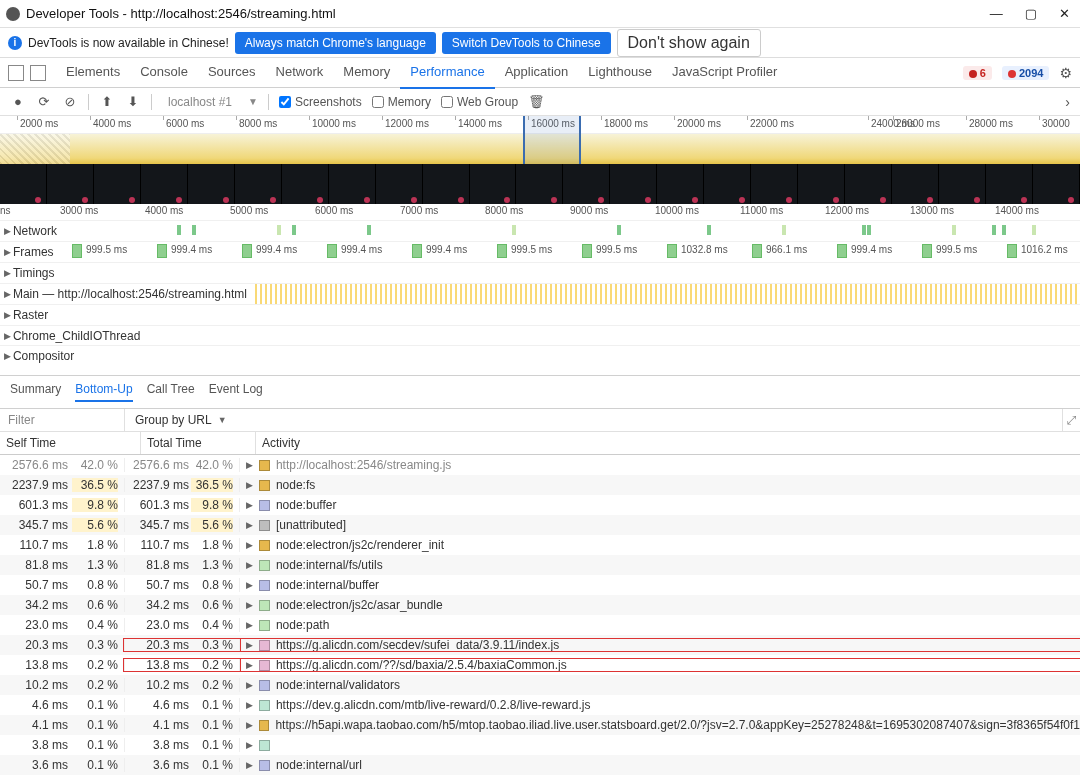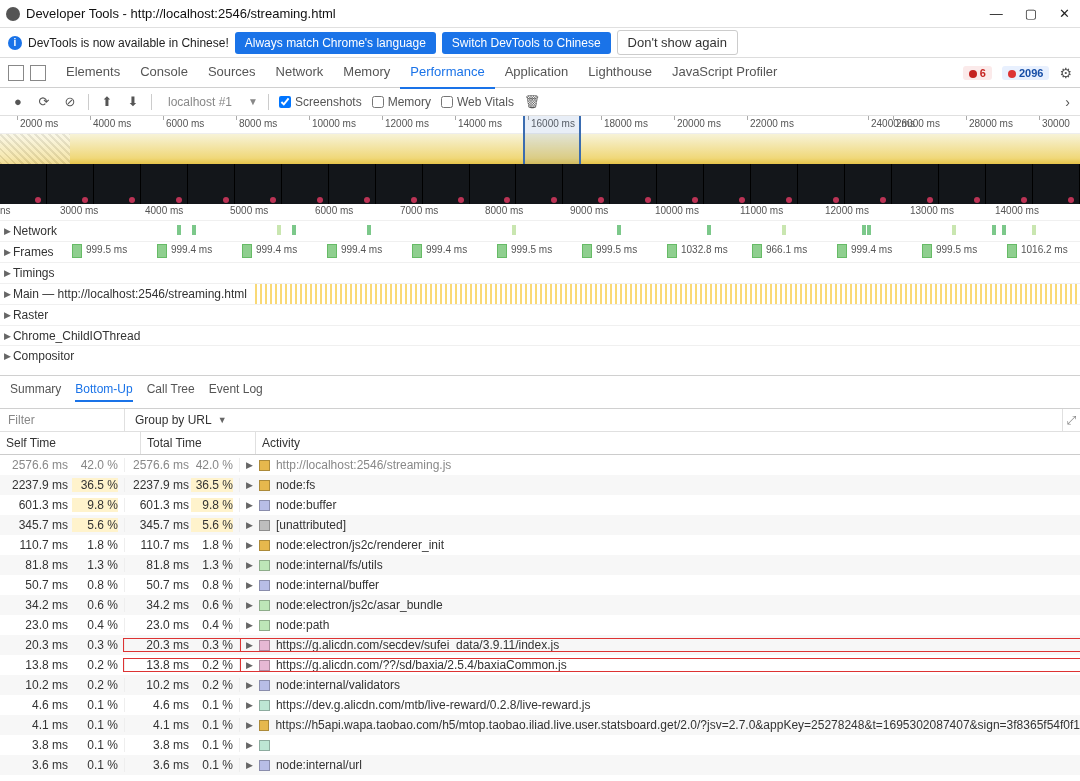--- a/index.html
+++ b/index.html
@@ -10,21 +10,21 @@
 .titlebar .ticon { width:14px; height:14px; background:#555; border-radius:50%; margin-right:6px; }
 .titlebar .title { font-size:13px; color:#111; }
 .titlebar .wctrl { margin-left:auto; display:flex; gap:22px; padding-right:4px; }
 .titlebar .wctrl span { font-size:13px; color:#222; }
 
 
 .notify { display:flex; align-items:center; height:30px; padding:4px 8px; gap:6px; border-bottom:1px solid #ddd; }
 .notify .infoicon { width:14px; height:14px; background:#1a73e8; border-radius:50%; color:#fff; display:flex; align-items:center; justify-content:center; font-size:10px; font-weight:bold; }
 .notify .msg { font-size:12px; color:#222; }
 .notify .bluebtn { background:#1a73e8; color:#fff; padding:4px 10px; border-radius:3px; font-size:12px; }
-.notify .greybtn { color:#333; padding:4px 10px; border:1px solid #ccc; border-radius:3px; font-size:13px; }
+.notify .greybtn { color:#333; padding:4px 10px; border:1px solid #ccc; border-radius:3px; font-size:16px; }
 
 
 .panels { display:flex; align-items:center; height:30px; border-bottom:1px solid #d0d0d0; padding:0 8px; }
 .panels .lefticons { display:flex; gap:6px; margin-right:10px; }
 .panels .lefticons span { width:16px; height:16px; border:1px solid #888; display:inline-block; }
 .panels .tab { padding:8px 10px; color:#555; font-size:13px; }
 .panels .tab.active { color:#1a73e8; border-bottom:2px solid #1a73e8; }
 .panels .right { margin-left:auto; display:flex; align-items:center; gap:10px; }
 .panels .errbadge { background:#fbeaea; color:#c5221f; padding:1px 6px; border-radius:3px; font-size:11px; font-weight:bold; }
 .panels .errbadge.blue { background:#e8f0fe; color:#174ea6; }
@@ -144,21 +144,21 @@
       <span class="tab">Sources</span>
       <span class="tab">Network</span>
       <span class="tab">Memory</span>
       <span class="tab active">Performance</span>
       <span class="tab">Application</span>
       <span class="tab">Lighthouse</span>
       <span class="tab">JavaScript Profiler</span>
     </div>
   <div class="right">
     <span class="errbadge"><span class="dot" style="background:#c5221f"></span><span>6</span></span>
-    <span class="errbadge blue"><span class="dot" style="background:#d33"></span><span>2096</span></span>
+    <span class="errbadge blue"><span class="dot" style="background:#d33"></span><span>2094</span></span>
     <span class="gear">⚙</span>
   </div>
 </div>
 
 <div class="toolbar">
   <span class="ic">●</span>
   <span class="ic">⟳</span>
   <span class="ic">⊘</span>
   <span class="sep"></span>
   <span class="ic">⬆</span>
@@ -170,21 +170,21 @@
   <label>
       <input type="checkbox" checked="" style="">
       <span>Screenshots</span>
     </label>
   <label>
       <input type="checkbox" style="">
       <span>Memory</span>
     </label>
   <label>
       <input type="checkbox" style="">
-      <span>Web Vitals</span>
+      <span>Web Group</span>
     </label>
   <span class="trash">🗑</span>
   <span class="rightarr">›</span>
 </div>
 
 <div class="ruler" id="overview-ruler">
     <span class="tick" style="left: 20px;">2000 ms</span>
     <span class="tick" style="left: 93px;">4000 ms</span>
     <span class="tick" style="left: 166px;">6000 ms</span>
     <span class="tick" style="left: 239px;">8000 ms</span>

